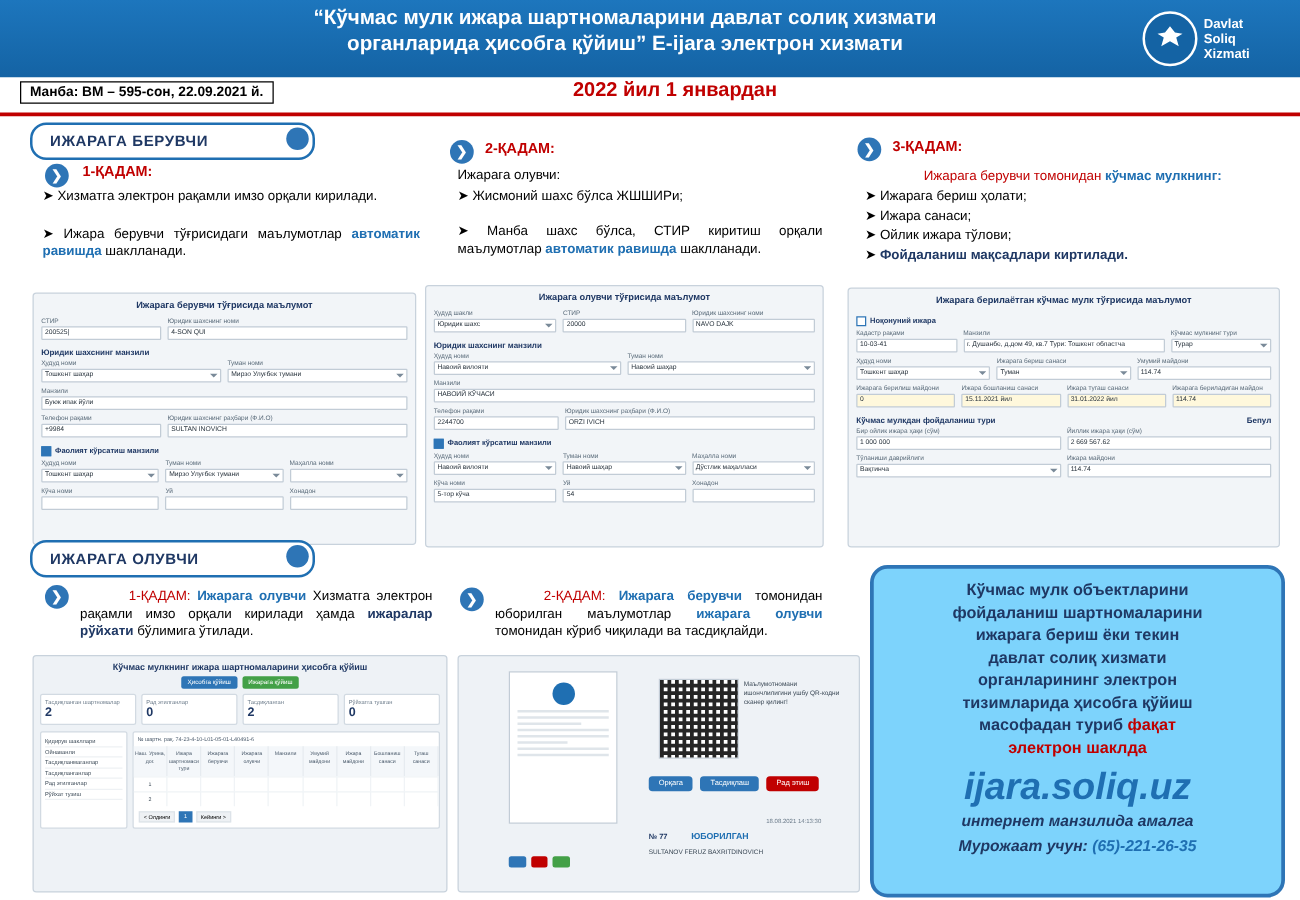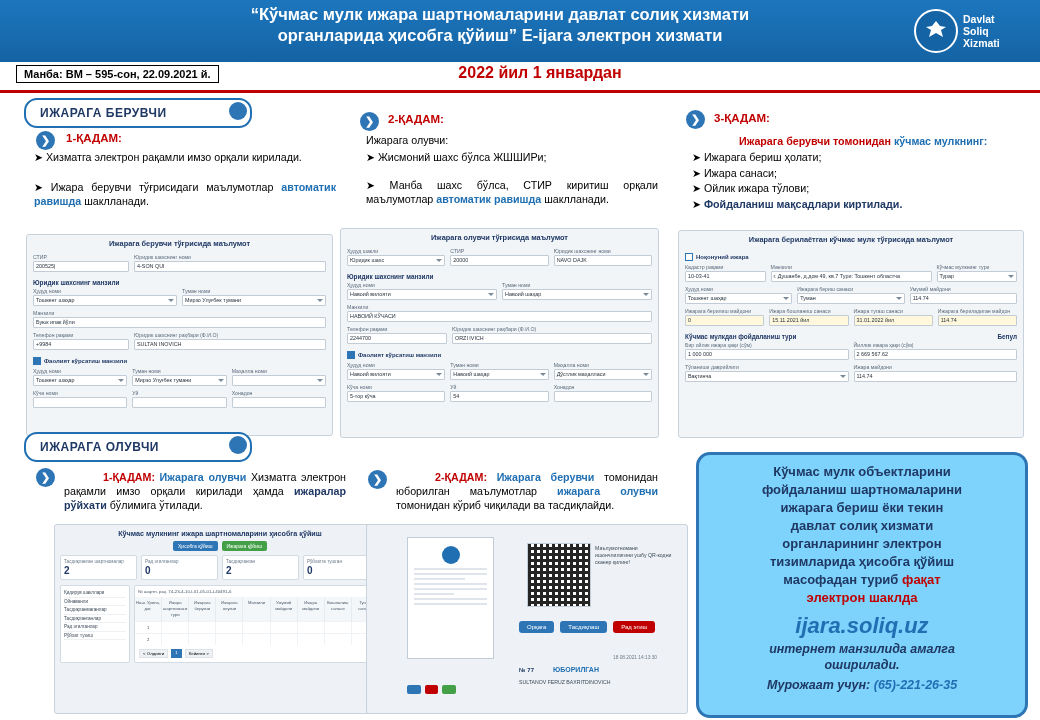--- a/index.html
+++ b/index.html
@@ -59,21 +59,21 @@
   }
   .arrow-circle{
     position:absolute;width:19px;height:19px;border-radius:50%;background:#2e75b6;
     color:#ffffff;font-size:11px;font-weight:bold;display:flex;align-items:center;justify-content:center;
   }
 
   
   .step-title{position:absolute;font-weight:bold;font-size:11.5px;color:#c00000;}
   .txt{position:absolute;font-size:10.7px;color:#000;line-height:14px;text-align:justify;}
   .blue{color:#1f6fb2;font-weight:bold;}
-  .red{color:#c00000;font-weight:bold;padding-left:39px;}
+  .red{color:#c00000;font-weight:normal;padding-left:39px;}
   .navy{color:#1f3864;font-weight:bold;}
   .bullet-list{position:absolute;font-size:10.7px;color:#000;line-height:15.5px;}
   .bullet-list div{white-space:nowrap;}
 
   
   .shot{
     position:absolute;background:#f2f5f8;border:1px solid #c8d2dc;border-radius:3px;overflow:hidden;
   }
   .shot-cap{
     font-size:7.4px;font-weight:bold;color:#1f3864;text-align:center;padding:4px 2px 3px;
@@ -97,21 +97,21 @@
   .yellow .fld-in{background:#fff8dc;}
 
   
   .callout{
     position:absolute;border:3px solid #2e75b6;border-radius:14px;background:#7dd3fc;
   }
   .callout-txt{
     text-align:center;font-weight:bold;color:#1f3864;font-size:13px;line-height:18px;padding:0 10px;
   }
   .callout-url{
-    text-align:center;font-style:italic;font-weight:bold;color:#1f6fb2;font-size:22px;
+    text-align:center;font-style:italic;font-weight:bold;color:#1f6fb2;font-size:30px;
   }
   .callout-sub{text-align:center;font-style:italic;font-size:12.5px;color:#1f3864;font-weight:bold;line-height:16px;}
   .callout-phone{text-align:center;font-style:italic;font-size:12.5px;color:#1f6fb2;font-weight:bold;}
 
   
   .appcard{position:absolute;background:#eef2f6;border:1px solid #c8d2dc;border-radius:3px;overflow:hidden;}
   .app-title{font-size:7.2px;font-weight:bold;color:#1f3864;text-align:center;padding:4px 0 3px;}
   .btnrow{display:flex;gap:4px;justify-content:center;margin-bottom:4px;}
   .minibtn{font-size:5px;color:#fff;background:#2e75b6;border-radius:2px;padding:2px 5px;}
   .minibtn.alt{background:#43a047;}
@@ -450,21 +450,21 @@
     <span class="red">1-ҚАДАМ:</span>
     <span class="blue">Ижарага олувчи</span><span> Хизматга  электрон рақамли  имзо  орқали кирилади ҳамда </span><span class="navy">ижаралар рўйхати</span><span> бўлимига ўтилади.</span>
   </div>
 
   <div class="arrow-circle" style="left:368px;top:470px;">❯</div>
   <div class="txt" style="left:396px;top:470px;width:262px;">
     <span class="red">2-ҚАДАМ:</span>
     <span class="blue">Ижарага  берувчи</span><span> томонидан юборилган  маълумотлар  </span><span class="blue">ижарага олувчи</span><span> томонидан кўриб чиқилади ва тасдиқлайди.</span>
   </div>
 
-  <div class="appcard" style="left:26px;top:524px;width:330px;height:188px;margin-left:28px;">
+  <div class="appcard" style="left:26px;top:524px;width:330px;height:188px;">
     <div class="app-title">Кўчмас мулкнинг ижара шартномаларини ҳисобга қўйиш</div>
     <div class="btnrow">
       <span class="minibtn">Ҳисобга қўйиш</span>
       <span class="minibtn alt">Ижарага қўйиш</span>
     </div>
     <div class="statrow">
       <div class="stat">
         <div class="stat-l">Тасдиқланган шартномалар</div>
         <div class="stat-v">2</div>
       </div>
@@ -575,20 +575,19 @@
       <div class="callout-txt">ижарага бериш ёки текин</div>
       <div class="callout-txt">давлат солиқ хизмати</div>
       <div class="callout-txt">органларининг электрон</div>
       <div class="callout-txt">тизимларида ҳисобга қўйиш</div>
       <div class="callout-txt">
         <span>масофадан туриб </span><span style="color:#c00000;">фақат</span>
       </div>
       <div class="callout-txt" style="color:#c00000;">электрон шаклда</div>
       <div class="callout-url" style="margin-top:6px;">ijara.soliq.uz</div>
       <div class="callout-sub" style="margin-top:2px;">интернет манзилида амалга</div>
-      <div class="callout-sub">оширилади.</div>
       <div class="callout-phone" style="margin-top:5px;">
         <span style="color:#1f3864;">Мурожаат учун:</span><span> (65)-221-26-35</span>
       </div>
     </div>
   </div>
 
 </div>
 
 </body></html>

